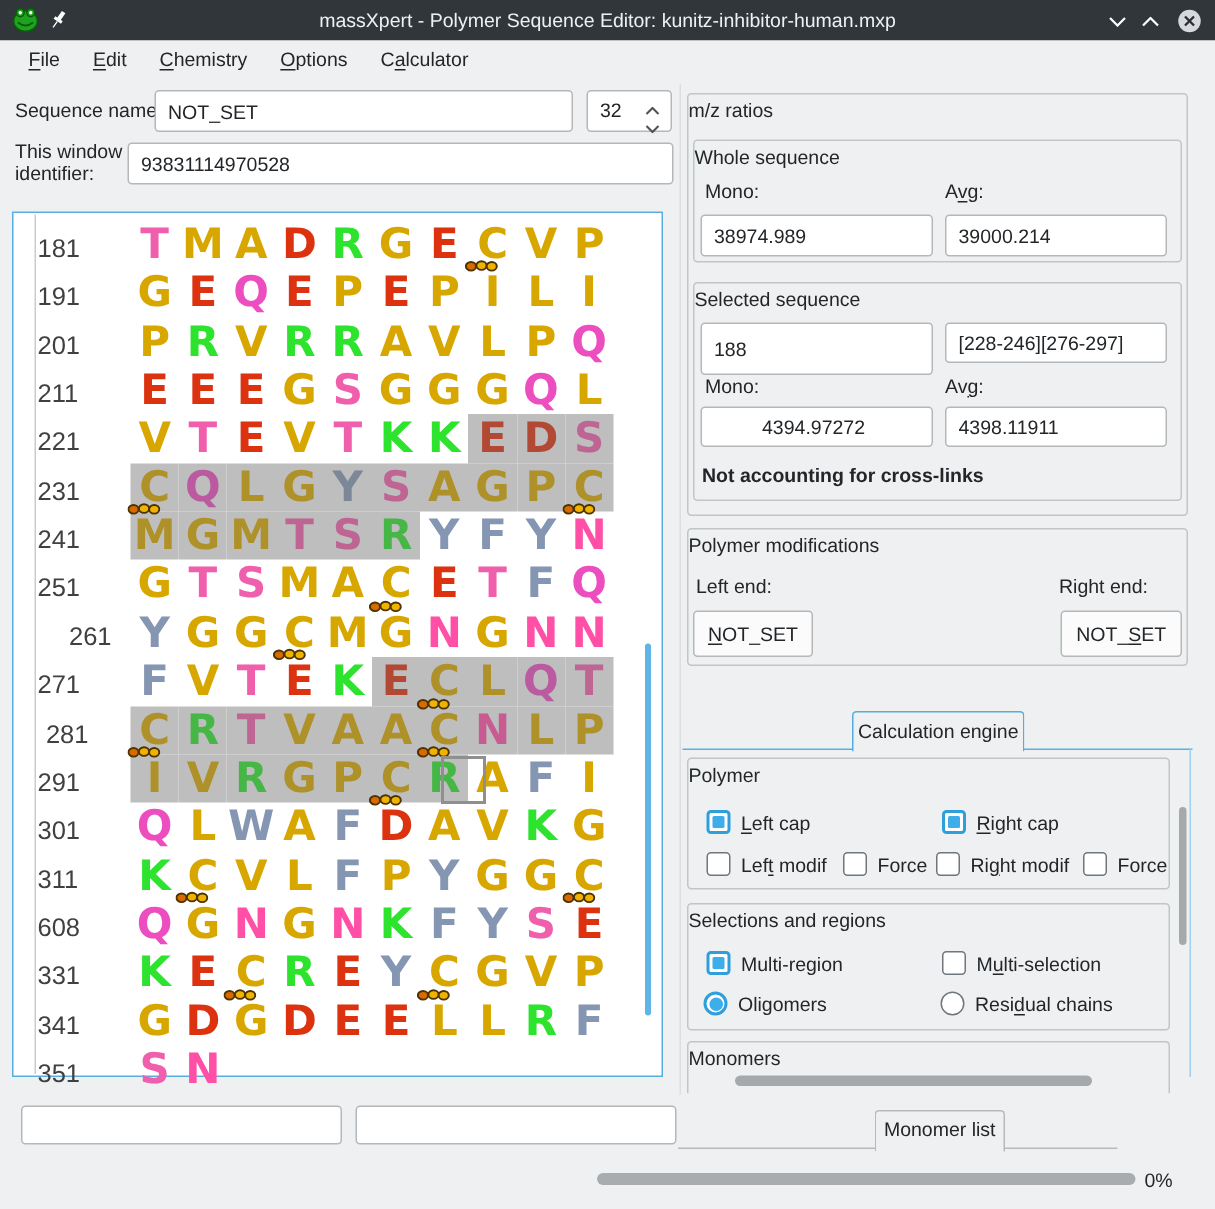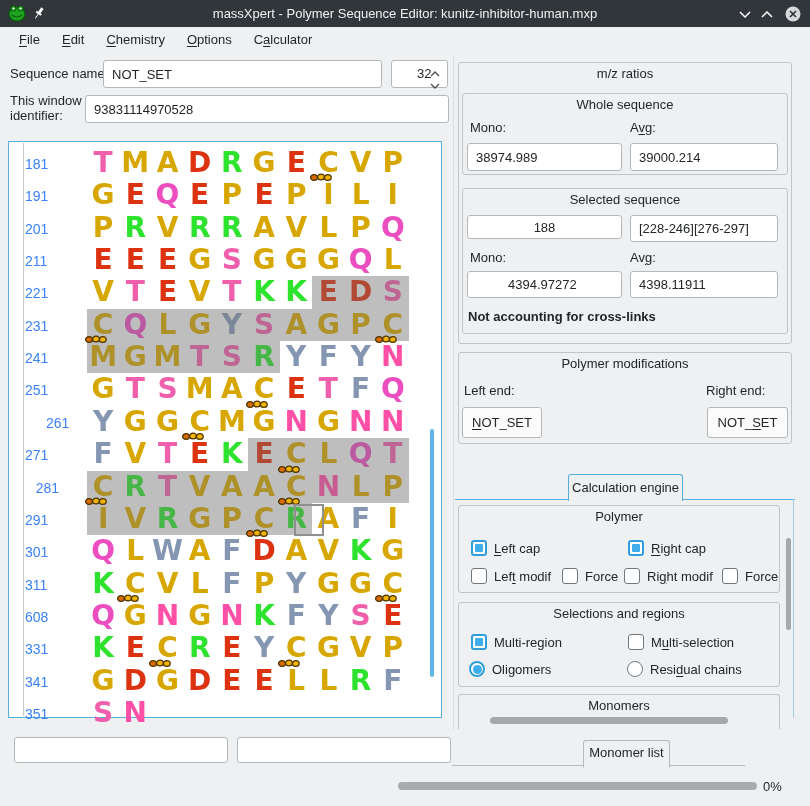--- a/index.html
+++ b/index.html
@@ -15,55 +15,55 @@
 
   
   .menubar{position:absolute;left:0;top:27px;width:810px;height:26px;background:#EFF0F1;padding-left:8px;box-sizing:border-box;}
   .menu-item{display:inline-block;padding:0 11px;line-height:26px;font-size:13px;color:#232629;}
 
   
   .tin{position:absolute;box-sizing:border-box;background:#fff;border:1px solid #b4b8ba;border-radius:3px;font-family:"Liberation Sans",sans-serif;font-size:13px;color:#232629;padding:0 8px;}
   .lbl{position:absolute;font-size:13px;color:#232629;}
   .btn{position:absolute;box-sizing:border-box;background:#fbfbfc;border:1px solid #b4b8ba;border-radius:3px;text-align:center;font-size:13px;color:#232629;}
   .grp{position:absolute;border:1px solid #c1c5c7;border-radius:3px;box-sizing:border-box;}
-  .gtitle{position:absolute;left:0;right:0;top:3px;text-align:center;font-size:13px;color:#232629;}
+  .gtitle{position:absolute;left:0;right:0;top:3px;text-align:left;font-size:13px;color:#232629;}
 
   #lbl-seqname{left:10px;top:66px;}
   #in-seqname{left:103px;top:60px;width:279px;height:28px;line-height:26px;}
   #spin{left:391px;top:60px;width:57px;height:28px;background:#fff;border:1px solid #b4b8ba;border-radius:3px;box-sizing:border-box;}
-  #spin .val{position:absolute;left:8px;top:0;line-height:26px;margin-left:17px;}
+  #spin .val{position:absolute;left:8px;top:0;line-height:26px;}
   #spin .chev{position:absolute;right:7px;}
   #lbl-id{left:10px;top:93px;width:86px;line-height:15px;}
   #in-id{left:85px;top:95px;width:364px;height:28px;line-height:26px;}
 
   
   #editor{position:absolute;left:8px;top:141px;width:434px;height:577px;background:#ffffff;border:1px solid #57AEE0;box-sizing:border-box;}
   #editor .hairline{position:absolute;left:14px;top:1px;bottom:1px;width:1px;background:#c9cccd;}
-  .posnum{position:absolute;left:16px;width:34px;font-size:14px;color:#3b82f6;}
+  .posnum{position:absolute;left:16px;width:34px;font-size:17px;color:#404040;}
   .seqrow{position:absolute;left:78px;width:326px;height:33px;white-space:nowrap;}
   .res{position:relative;display:inline-block;width:32.2px;height:32.4px;line-height:31px;text-align:center;
        font-family:"DejaVu Sans","Liberation Sans",sans-serif;font-weight:bold;font-size:28px;}
   .res.sel{background:#BEBEBE;}
   .bridge{position:absolute;left:-2px;bottom:-3px;z-index:3;}
   .cursorbox{position:absolute;top:1px;width:26px;height:28px;border:2px solid #8f8f8f;z-index:4;background:transparent;}
   #edscroll{position:absolute;left:421px;top:287px;width:4px;height:248px;background:#5fb5e6;border-radius:2px;}
 
   #in-foot1{left:14px;top:737px;width:214px;height:26px;}
   #in-foot2{left:237px;top:737px;width:214px;height:26px;}
   #vsep{left:453px;top:56px;width:1px;height:674px;background:#dcdedf;}
 
   
   #mz{left:458px;top:62px;width:334px;height:282px;}
   #whole{left:462px;top:93px;width:326px;height:82px;}
   #lbl-wmono{left:470px;top:120px;}
   #lbl-wavg{left:630px;top:120px;}
   #in-wmono{left:467px;top:143px;width:155px;height:28px;line-height:26px;}
   #in-wavg{left:630px;top:143px;width:148px;height:28px;line-height:26px;}
   #selbox{left:462px;top:188px;width:326px;height:146px;}
-  #in-scount{left:467px;top:215px;width:155px;height:24px;line-height:25px;text-align:center;}
+  #in-scount{left:467px;top:215px;width:155px;height:35px;line-height:25px;}
   #in-sranges{left:630px;top:215px;width:148px;height:27px;line-height:25px;}
   #lbl-smono{left:470px;top:250px;}
   #lbl-savg{left:630px;top:250px;}
   #in-smono{left:467px;top:271px;width:155px;height:27px;line-height:25px;padding-left:40px;}
   #in-savg{left:630px;top:271px;width:148px;height:27px;line-height:25px;}
   #note{left:468px;top:309px;font-weight:bold;}
 
   #pm{left:458px;top:352px;width:334px;height:92px;}
   #lbl-lend{left:464px;top:383px;}
   #lbl-rend{left:706px;top:383px;}

